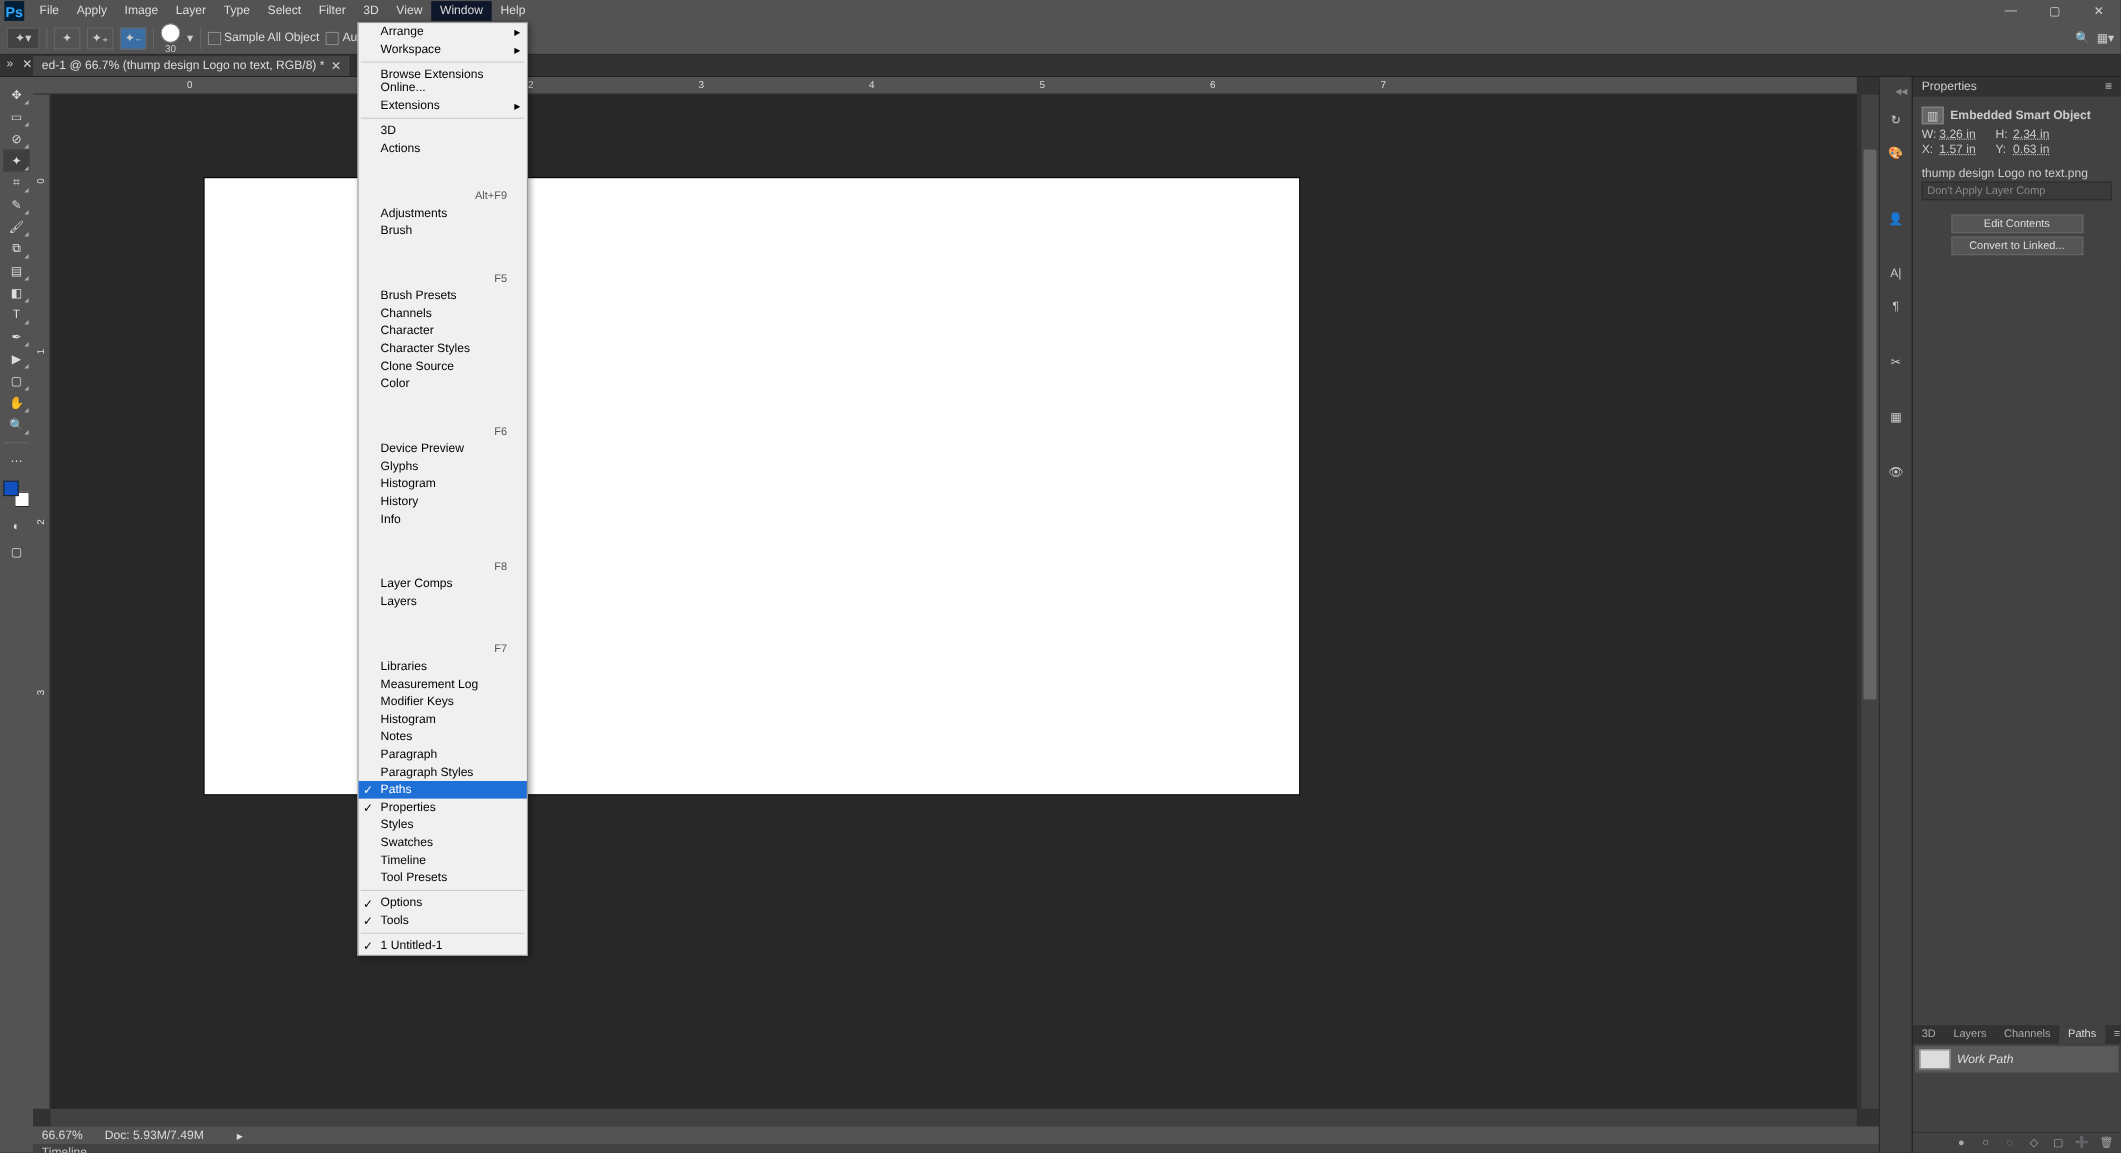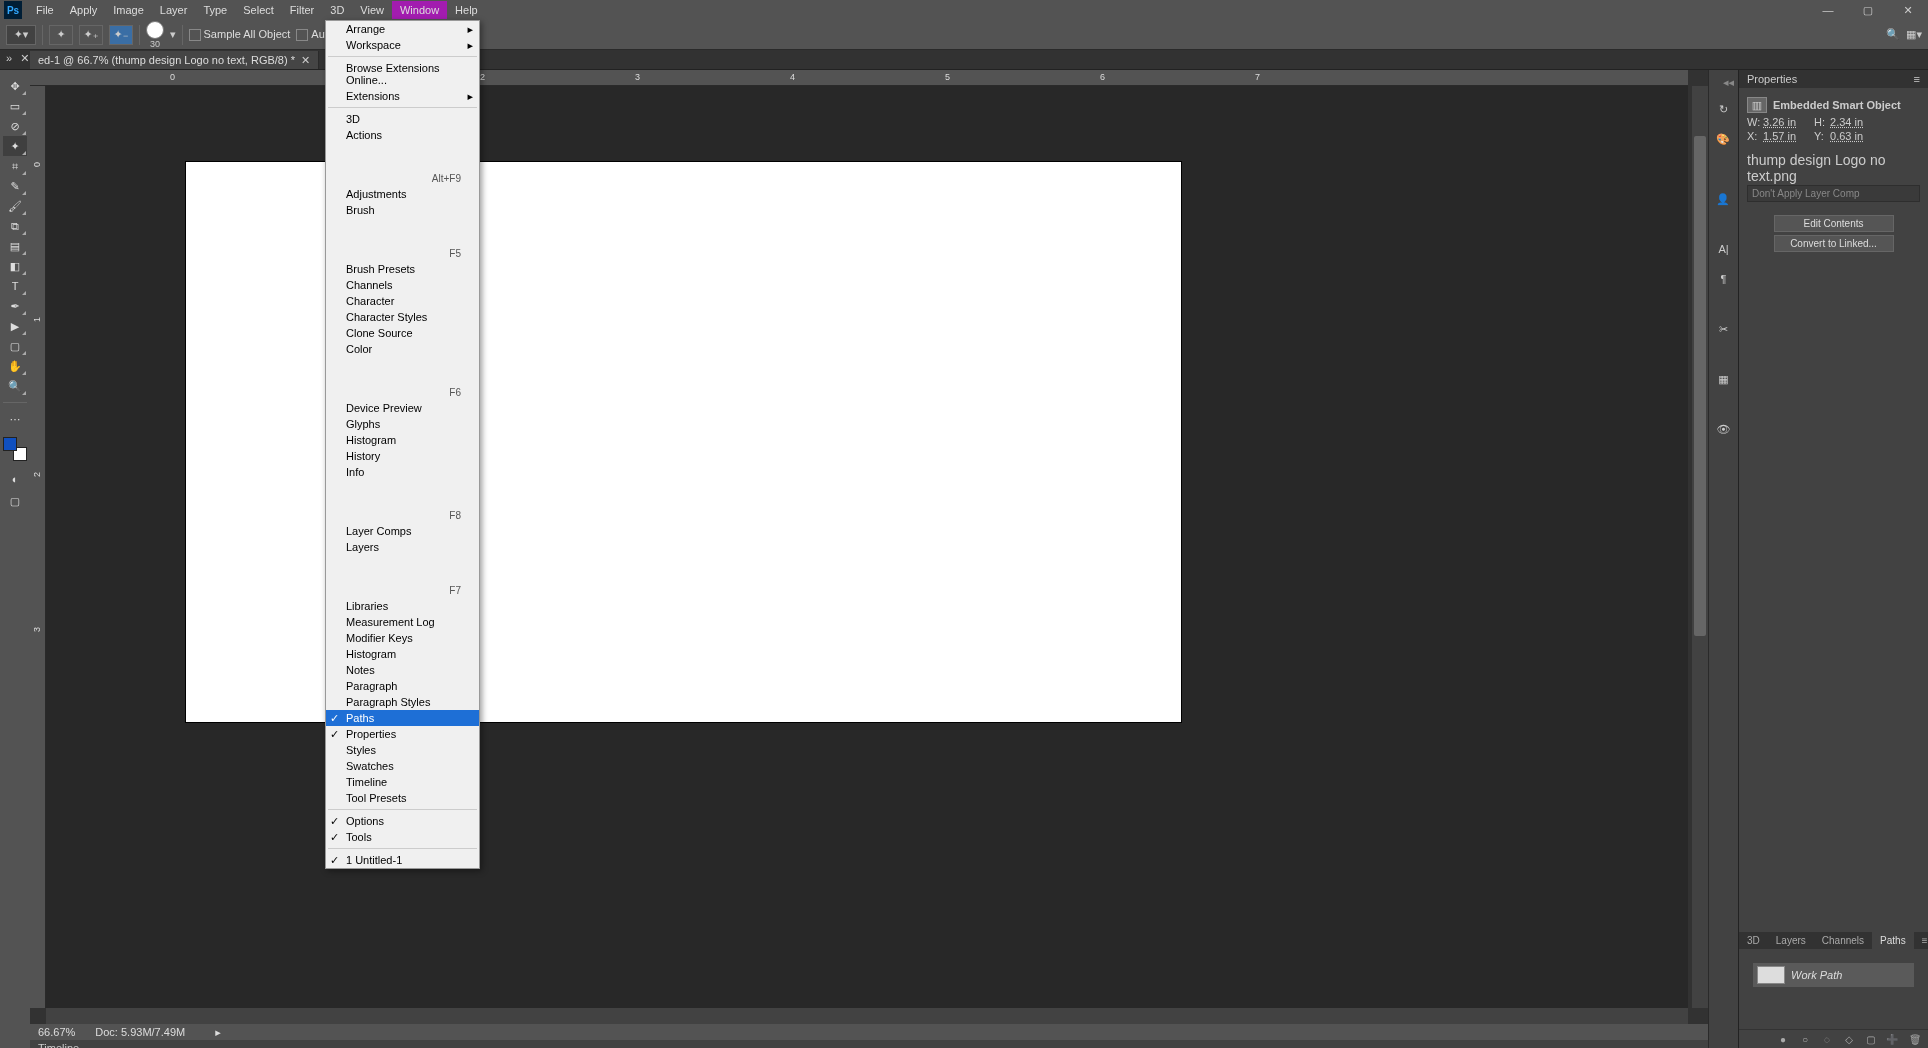--- a/index.html
+++ b/index.html
@@ -1,22 +1,22 @@
 <!DOCTYPE html>
 <html><head>
 <meta charset="utf-8">
 <style>
 * { margin: 0; padding: 0; box-sizing: border-box; font-family: "Segoe UI", Tahoma, sans-serif; font-size: 11px; user-select: none; }
 body { background: #323232; color: #ccc; width: 1928px; height: 1048px; overflow: hidden; position: relative; }
 
 
 .menubar { height: 20px; background: #535353; display: flex; align-items: center; padding-left: 4px; }
-.menubar .ps-icon { width: 18px; height: 18px; background: #001e36; color: #31a8ff; display: flex; align-items: center; justify-content: center; font-weight: bold; font-size: 10px; margin-right: 6px; }
+.menubar .ps-icon { width: 18px; height: 18px; background: #001e36; color: #31a8ff; display: flex; align-items: center; justify-content: center; font-weight: bold; font-size: 13px; margin-right: 6px; }
 .menubar .menu-item { padding: 3px 8px; color: #ddd; cursor: default; }
-.menubar .menu-item.active { background: #a21caf; }
+.menubar .menu-item.active { background: #0f172a; }
 .win-controls { margin-left: auto; display: flex; }
 .win-controls div { width: 40px; height: 20px; display: flex; align-items: center; justify-content: center; color: #ccc; }
 
 
 .optionsbar { height: 30px; background: #535353; border-bottom: 1px solid #2a2a2a; display: flex; align-items: center; padding: 0 6px; gap: 6px; }
 .tool-preset { width: 30px; height: 20px; background: #424242; border: 1px solid #666; display:flex; align-items:center; justify-content:center; }
 .opt-btn { width: 24px; height: 20px; border: 1px solid #666; display:flex; align-items:center; justify-content:center; }
 .opt-btn.active { background: #3a6ea5; }
 .brush-preview { width: 18px; height: 18px; background: #fff; border-radius: 50%; border:1px solid #777; }
 .brush-size-label { font-size: 9px; color:#ccc; text-align:center; }
@@ -70,21 +70,21 @@
 .prop-field { display:flex; gap:4px; align-items:center; }
 .prop-field .lbl { color:#ccc; width:12px; }
 .prop-field .val { text-decoration: underline dotted; color:#ccc; }
 .readonly-field { background:#3a3a3a; border:1px solid #2e2e2e; width:100%; padding:2px 4px; color:#888; font-size:10px; }
 .panel-btn { background:#555; border:1px solid #666; padding:2px 6px; margin:3px auto; display:block; width:120px; text-align:center; color:#ddd; font-size:10px;}
 .smart-obj-icon { width:20px; height:16px; background:#666; border:1px solid #888; display:inline-flex; align-items:center; justify-content:center; }
 
 .tab-row { display:flex; background:#323232; }
 .tab-row .ptab { padding:3px 8px; color:#aaa; font-size:10px; cursor:default;}
 .tab-row .ptab.active { background:#424242; color:#ddd; }
-.path-item { display:flex; align-items:center; gap:6px; padding:3px 4px; background:#5a5a5a; margin:14px; }
+.path-item { display:flex; align-items:center; gap:6px; padding:3px 4px; background:#5a5a5a; margin:2px; }
 .path-thumb { width:28px; height:18px; background:#ddd; border:1px solid #888;}
 .path-item .name { font-style:italic; color:#ddd; }
 
 
 .dropdown { position:absolute; top:20px; left:325px; width:155px; background:#f0f0f0; border:1px solid #999; box-shadow:2px 2px 6px rgba(0,0,0,0.4); z-index:1000; color:#000; }
 .dropdown .dm-item { padding:2px 18px 2px 20px; font-size:11px; position:relative; display:flex; justify-content:space-between; }
 .dropdown .dm-item.highlight { background:#1e6fd6; color:#fff; }
 .dropdown .dm-sep { height:1px; background:#ccc; margin:3px 2px; }
 .dropdown .dm-item .check { position:absolute; left:4px; }
 .dropdown .dm-item .sub-arrow { position:absolute; right:6px; }
@@ -391,21 +391,21 @@
         <div class="prop-field">
             <span class="lbl">X:</span>
             <span class="val">1.57 in</span>
           </div>
         <div class="prop-field">
             <span class="lbl">Y:</span>
             <span class="val">0.63 in</span>
           </div>
       </div>
       <div style="height:8px"></div>
-      <div style="font-size:14px">thump design Logo no text.png</div>
+      <div style="font-size:11px">thump design Logo no text.png</div>
       <div class="readonly-field" style="margin-top:1px">Don't Apply Layer Comp</div>
       <div style="height:10px"></div>
       <div class="panel-btn">Edit Contents</div>
       <div class="panel-btn">Convert to Linked...</div>
     </div>
 
     <div class="flex-spacer"></div>
 
     <div class="tab-row">
       <div class="ptab">3D</div>

